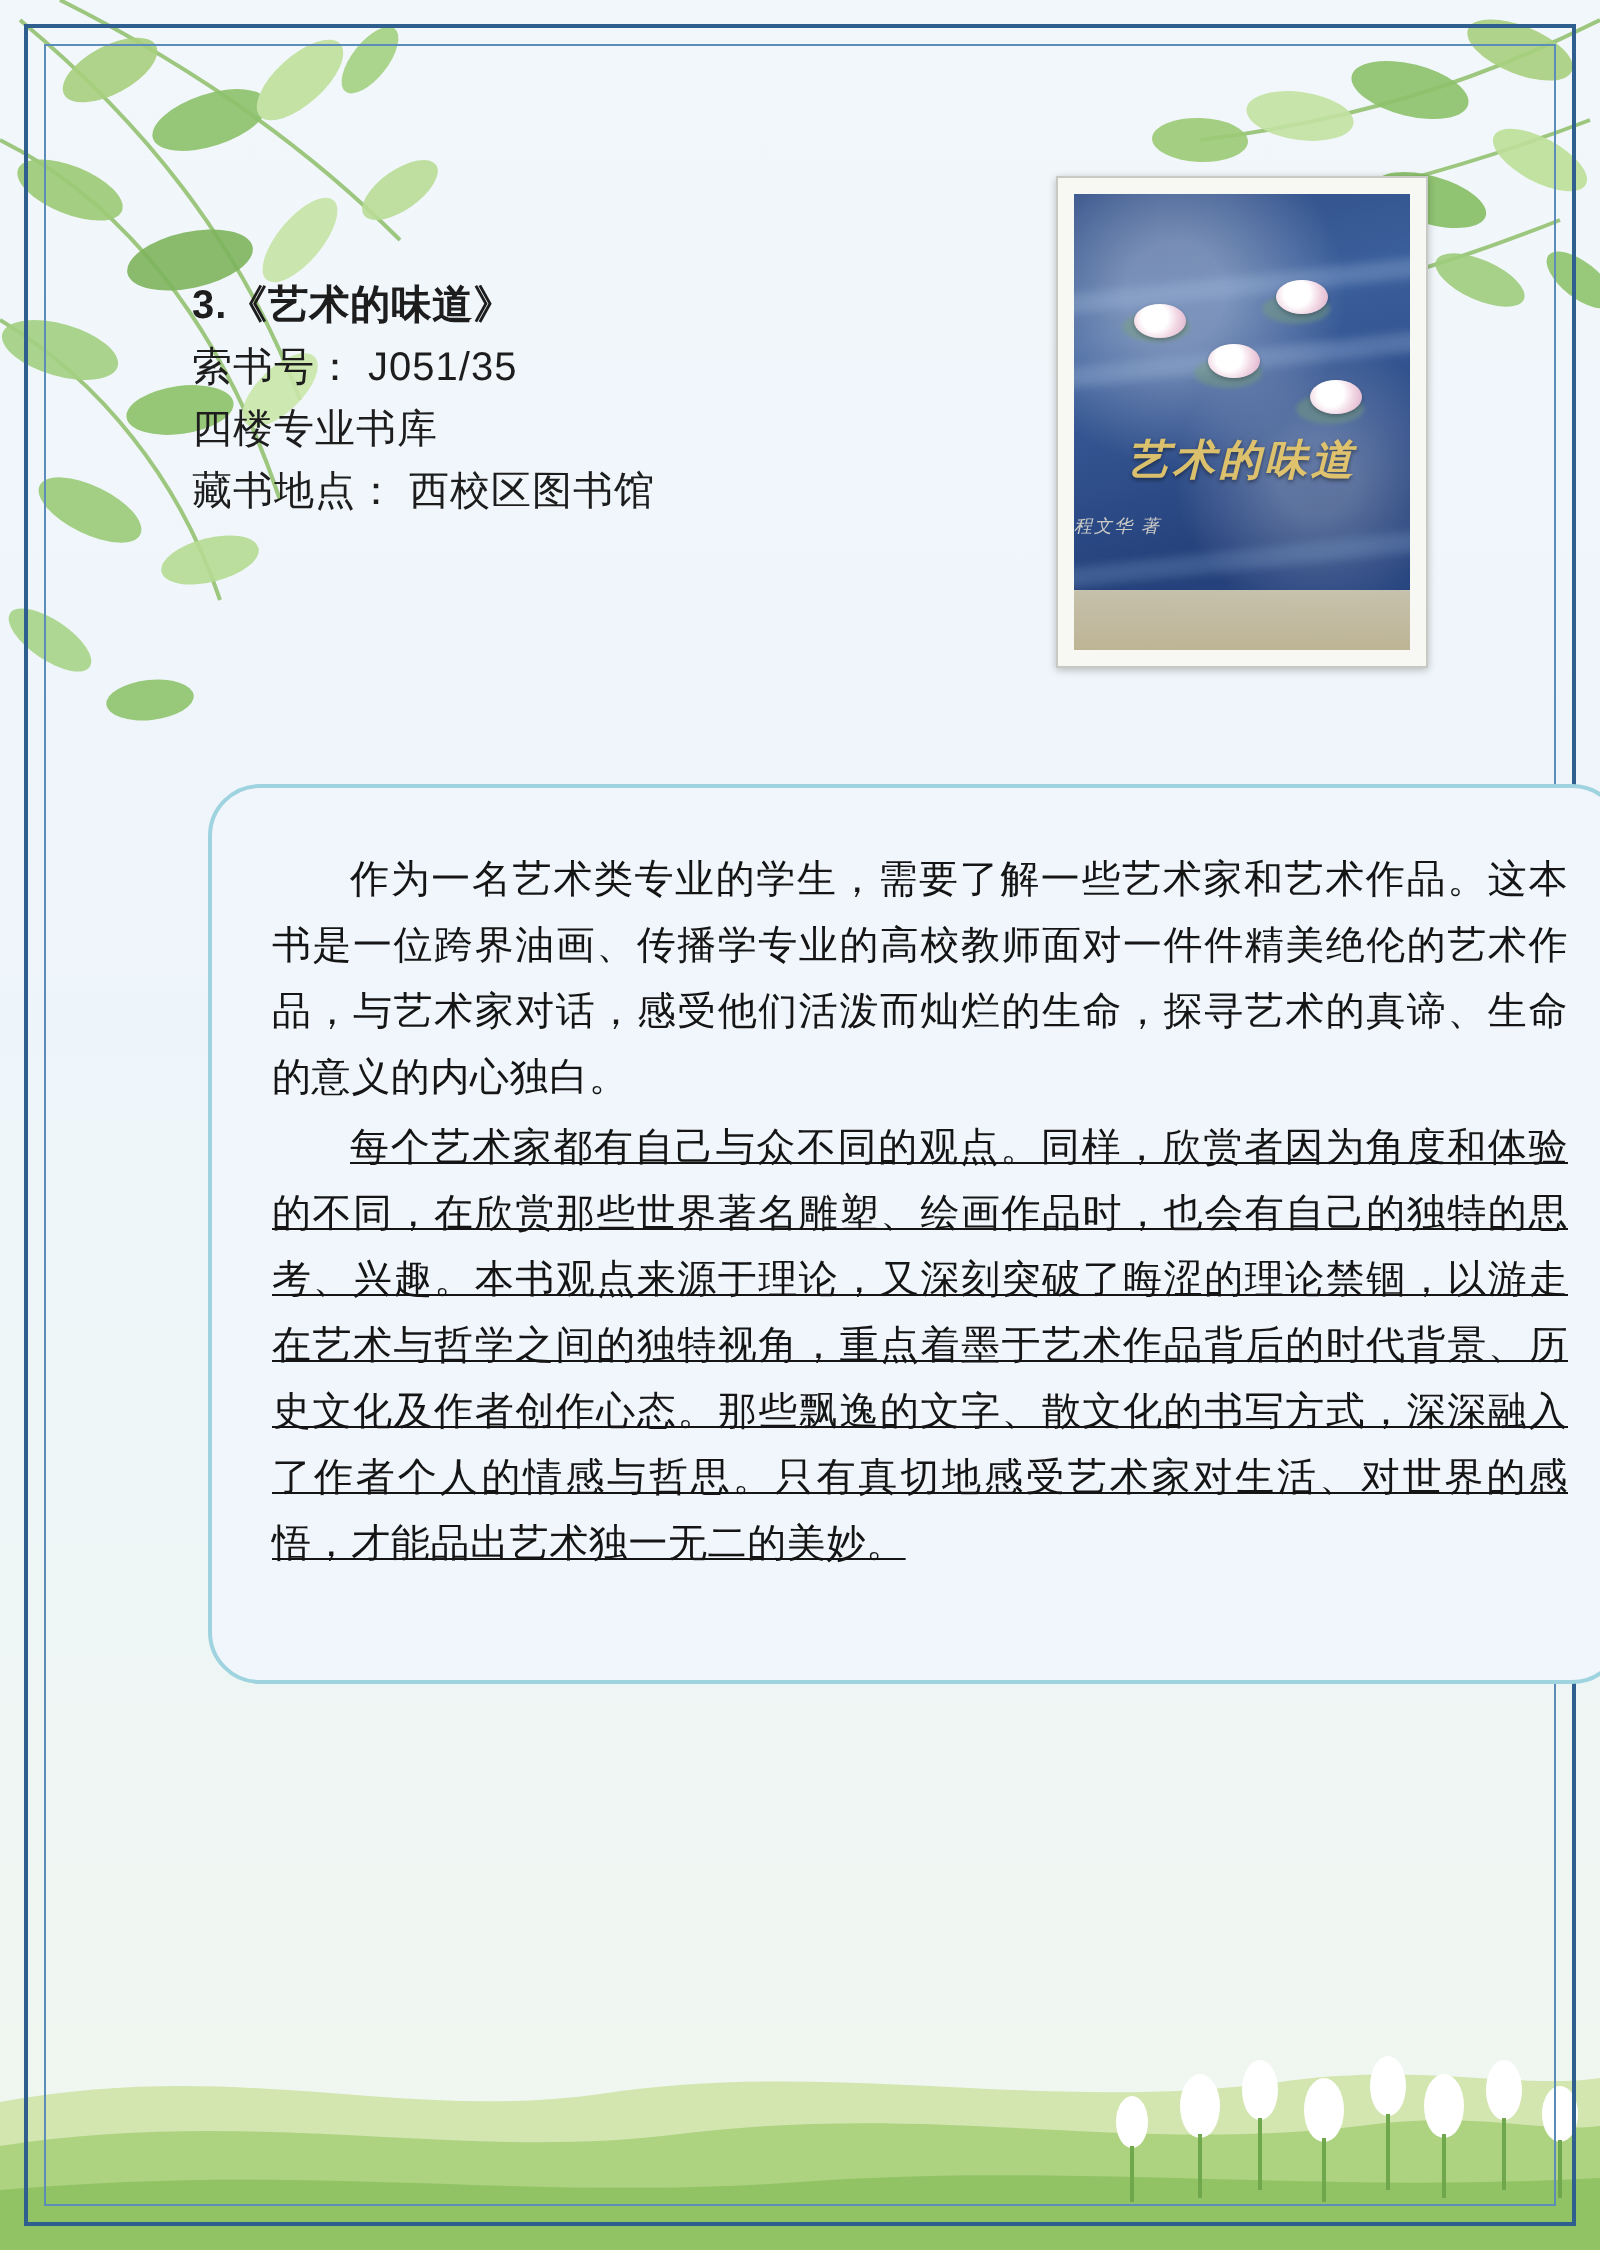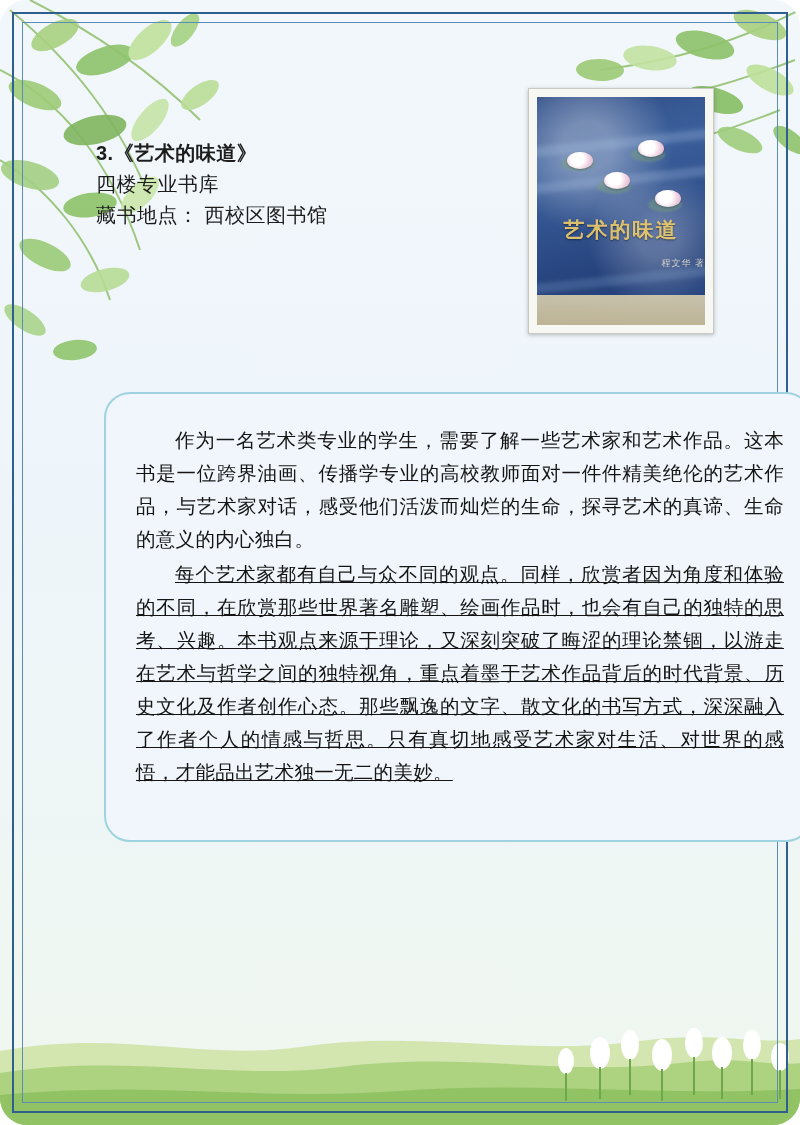--- a/index.html
+++ b/index.html
@@ -14,21 +14,20 @@
     overflow: hidden;
   }
 
   
   .page {
     position: relative;
     width: 800px;
     height: 1125px;
     background: #f4f8fb;
     overflow: hidden;
-    border-radius: 27px;
   }
   .page-bg {
     position: absolute;
     inset: 0;
     background:
       linear-gradient(180deg, #f2f7fb 0%, #eef5fa 45%, #eef6f6 70%, #f0f7ef 100%);
   }
   .outer-border {
     position: absolute;
     left: 12px;
@@ -87,20 +86,21 @@
   }
   .cover-art {
     position: relative;
     width: 100%;
     height: 100%;
     overflow: hidden;
     background:
       radial-gradient(circle at 30% 22%, rgba(255,255,255,.33) 0 12%, rgba(255,255,255,0) 40%),
       radial-gradient(circle at 72% 62%, rgba(255,255,255,.25) 0 10%, rgba(255,255,255,0) 38%),
       linear-gradient(165deg, #2f4d86 0%, #3b5f9b 28%, #30508c 52%, #24407a 74%, #2b4a85 100%);
+    font-style: italic;
   }
   .cover-art .streak {
     position: absolute;
     left: -20%;
     width: 140%;
     height: 10px;
     background: rgba(180,205,235,.25);
     transform: rotate(-6deg);
     filter: blur(2px);
   }
@@ -127,21 +127,21 @@
     font-size: 21px;
     letter-spacing: 2px;
     font-weight: 700;
     text-shadow: 0 1px 2px rgba(0,0,0,.5);
     opacity: .92;
   }
   .cover-author {
     position: absolute;
     left: 0; right: 0;
     top: 70%;
-    text-align: right;
+    text-align: left;
     color: #e7e2d2;
     font-size: 9px;
     letter-spacing: 1px;
     opacity: .85;
   }
   .cover-strip {
     position: absolute;
     left: 0; right: 0;
     bottom: 0;
     height: 30px;
@@ -250,20 +250,21 @@
           <path d="M566 78 L566 106"></path>
       </g>
     </svg>
   </div>
 
   <div class="outer-border"></div>
   <div class="inner-border"></div>
 
   <div class="book-info">
     <div class="book-title">3.《艺术的味道》</div>
+    <div>索书号： J051/35</div>
     <div>四楼专业书库</div>
     <div>藏书地点： 西校区图书馆</div>
   </div>
 
   <div class="cover-frame">
     <div class="cover-art">
       <div class="streak" style="top:18%"></div>
       <div class="streak" style="top:34%"></div>
       <div class="streak" style="top:78%; background:rgba(150,185,225,.22)"></div>
       <div class="pad" style="left:14%; top:26%"></div>

